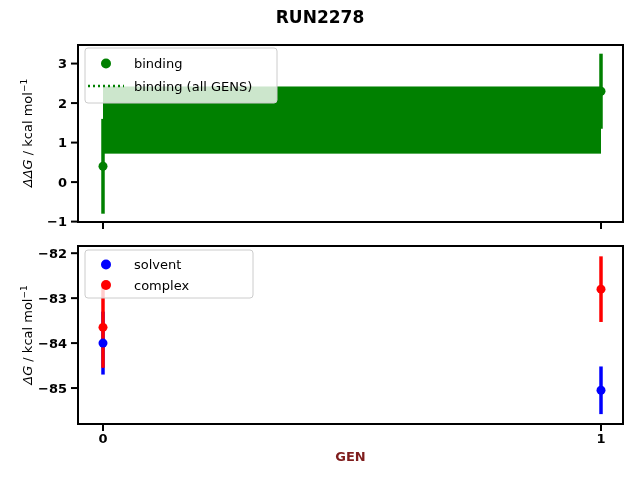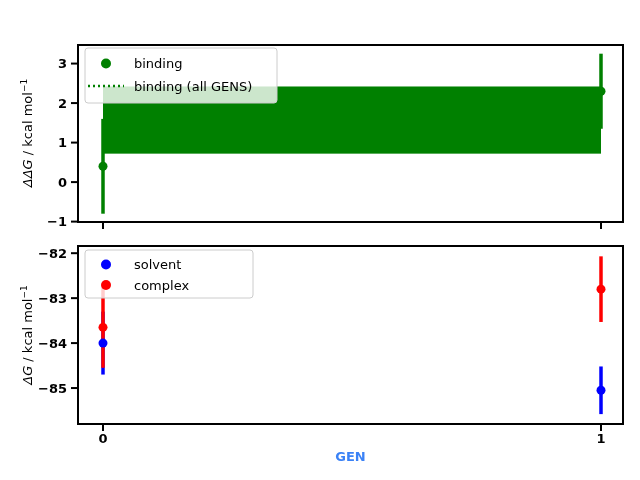--- a/index.html
+++ b/index.html
@@ -1,27 +1,28 @@
 <!DOCTYPE html>
 <html><head>
 <meta charset="utf-8">
 <style>
   html,body{margin:0;padding:0;background:#ffffff;}
   .figure{position:relative;width:640px;height:480px;background:#ffffff;
           font-family:"DejaVu Sans",sans-serif;overflow:hidden;}
   .suptitle{position:absolute;top:7px;left:0;width:640px;text-align:center;
             font-size:17px;font-weight:bold;color:#000;}
   .xlabel{position:absolute;top:449px;left:78px;width:545px;text-align:center;
-          font-size:13px;font-weight:bold;color:#3b82f6;}
+          font-size:13px;font-weight:bold;color:#7f1d1d;}
   svg.chart{position:absolute;top:0;left:0;font-family:"DejaVu Sans",sans-serif;}
 </style>
 </head>
 <body>
 
 <div class="figure">
+  <div class="suptitle">RUN2278</div>
   <svg class="chart" id="chart-svg" width="640" height="480" viewBox="0 0 640 480">
       <g>
         <rect x="103" y="86.48437500000003" width="498" height="67.16517857142856" fill="#008000"></rect>
         <line x1="103" x2="601" y1="120.06696428571429" y2="120.06696428571429" stroke="#008000" stroke-width="2" stroke-dasharray="2 3.5"></line>
         <line x1="103" x2="103" y1="213.703125" y2="118.88169642857143" stroke="#008000" stroke-width="3.5"></line>
         <line x1="601" x2="601" y1="128.75892857142858" y2="53.691964285714306" stroke="#008000" stroke-width="3.5"></line>
         <circle cx="103" cy="166.29241071428572" r="4.5" fill="#008000"></circle>
         <circle cx="601" cy="91.22544642857144" r="4.5" fill="#008000"></circle>
         <rect x="78" y="45" width="545" height="177" fill="none" stroke="#000000" stroke-width="2"></rect>
         <line x1="71" x2="78" y1="63.569196428571445" y2="63.569196428571445" stroke="#000000" stroke-width="2"></line>

